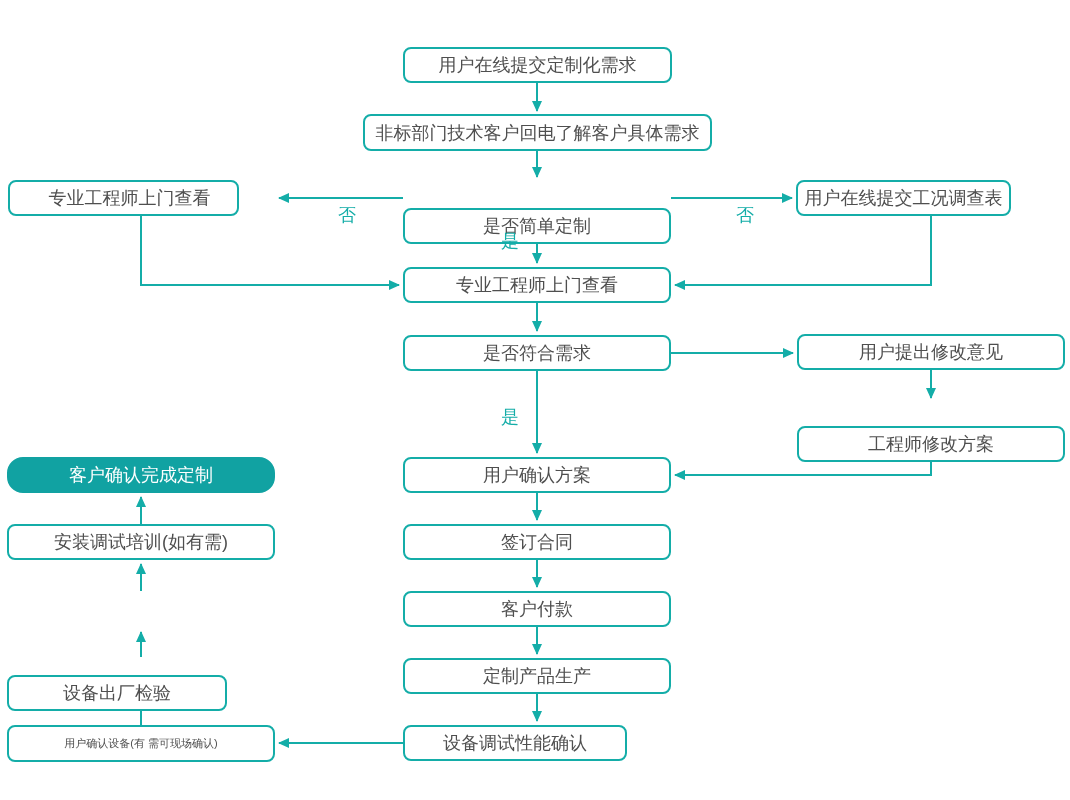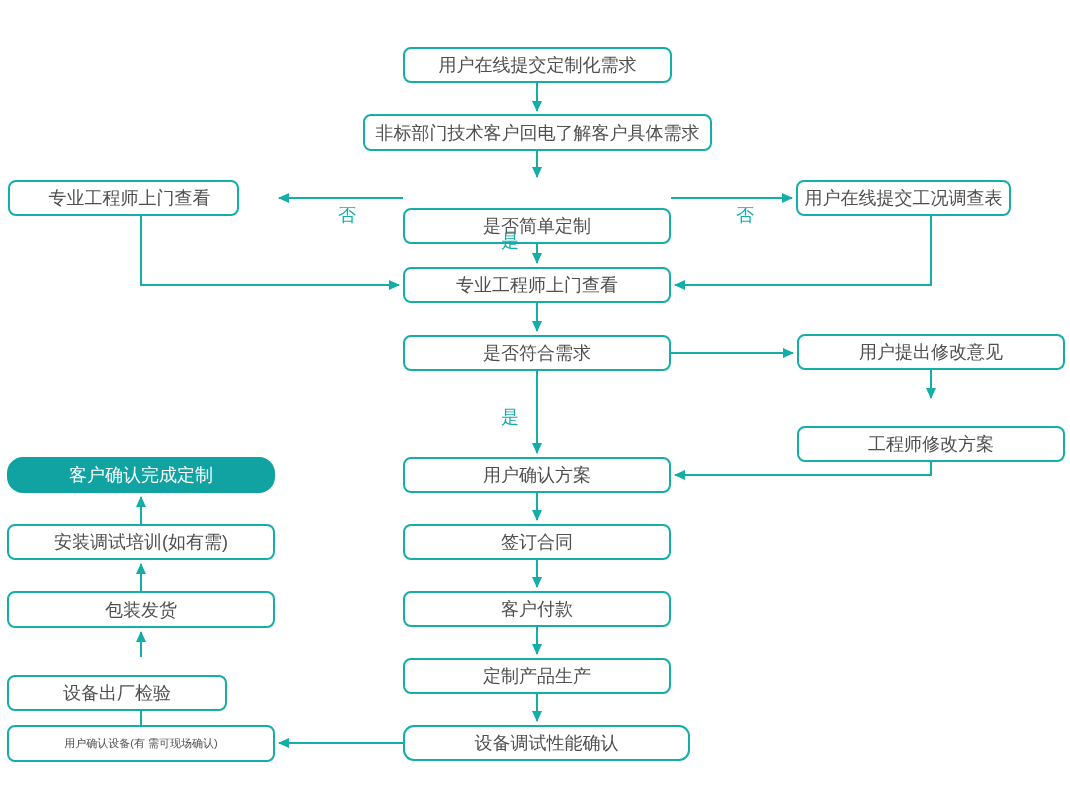--- a/index.html
+++ b/index.html
@@ -102,27 +102,26 @@
   <div class="node" style="left:797px;top:402px;width:268px;height:36px;margin-top:24px;">工程师修改方案</div>
 
   <div class="node" style="left:403px;top:457px;width:268px;height:36px;">用户确认方案</div>
 
   <div class="node" style="left:403px;top:524px;width:268px;height:36px;">签订合同</div>
 
   <div class="node" style="left:403px;top:591px;width:268px;height:36px;">客户付款</div>
 
   <div class="node" style="left:403px;top:658px;width:268px;height:36px;">定制产品生产</div>
 
-  <div class="node" style="left:403px;top:725px;width:287px;height:36px;border-radius:11px;">设备调试性能确认</div>
+  <div class="node" style="left:403px;top:725px;width:224px;height:36px;">设备调试性能确认</div>
 
   <div class="node filled" style="left:7px;top:457px;width:268px;height:36px;border-radius:16px;">客户确认完成定制</div>
 
   <div class="node" style="left:7px;top:524px;width:268px;height:36px;">安装调试培训(如有需)</div>
 
-  <div class="node" style="left:7px;top:591px;width:268px;height:37px;">包装发货</div>
 
   <div class="node" style="left:7px;top:657px;width:220px;height:36px;margin-top:18px;">设备出厂检验</div>
 
   <div class="node tight" style="left:7px;top:725px;width:268px;height:37px;">用户确认设备(有 需可现场确认)</div>
 
   <span class="edge-label" style="left:338px;top:206px;">否</span>
 
   <span class="edge-label" style="left:736px;top:206px;">否</span>
 
   <span class="edge-label" style="left:501px;top:232px;">是</span>

